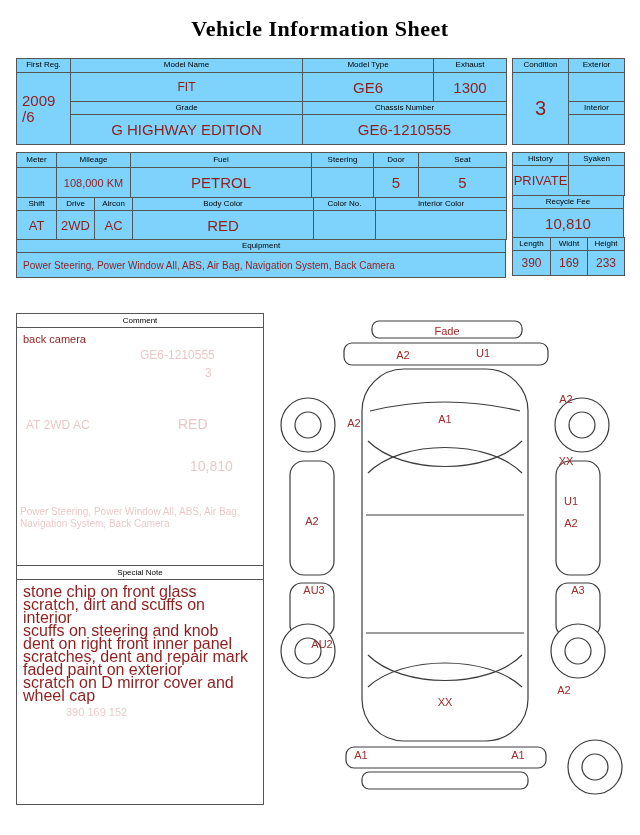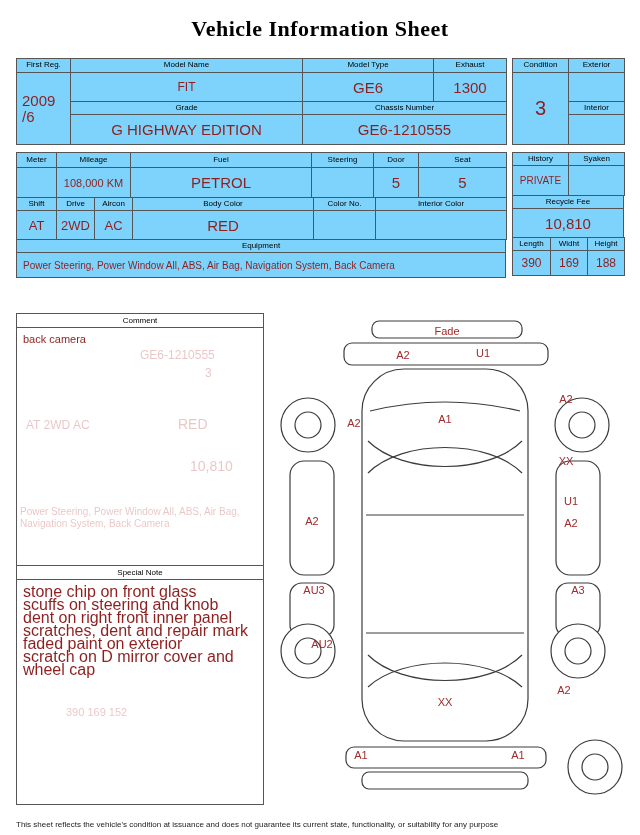--- a/index.html
+++ b/index.html
@@ -9,21 +9,21 @@
 
   .title { position: absolute; top: 16px; left: 0; width: 100%; text-align: center;
            font-family: "Liberation Serif", serif; font-size: 22px; font-weight: 700; color: #000; letter-spacing: .5px; }
 
   table.grid { border-collapse: collapse; table-layout: fixed; background: #7dd3fc; }
   table.grid td { border: 1px solid #555; text-align: center; vertical-align: middle; overflow: hidden; padding: 0; }
   .lab { font-size: 8px; color: #000; line-height: 1.1; }
   .val { color: #8e1f1f; font-weight: 400; }
   .v20 { font-size: 20px; } .v16 { font-size: 12px; } .v15 { font-size: 15px; }
   .v13 { font-size: 13px; } .v12 { font-size: 12px; } .v11 { font-size: 11px; }
-  .v10 { font-size: 10px; } .v9 { font-size: 10px; }
+  .v10 { font-size: 10px; } .v9 { font-size: 13px; }
 
   .abs { position: absolute; }
   .stack { margin-top: -1px; }
 
   .first-reg { text-align: left !important; padding-left: 5px !important; line-height: 16px; }
 
   .box { position: absolute; border: 1px solid #555; background: #fff; }
   .box-header { height: 14px; line-height: 13px; text-align: center; font-size: 8px;
                 border-bottom: 1px solid #555; color: #000; }
   .box-content { padding: 5px 6px; color: #8e1f1f; }
@@ -211,35 +211,36 @@
         </colgroup>
       <tbody>
           <tr style="height:13px;">
         <td class="lab">Length</td>
         <td class="lab">Widht</td>
         <td class="lab">Height</td>
       </tr>
       <tr style="height:25px;">
         <td class="val v12">390</td>
         <td class="val v12">169</td>
-        <td class="val v12">188</td>
+        <td class="val v12">233</td>
       </tr>
     </tbody>
       </table>
   </div>
 
   <div class="box" style="left:16px; top:313px; width:248px; height:253px;">
     <div class="box-header">Comment</div>
     <div class="box-content v11">back camera</div>
   </div>
 
   <div class="box" style="left:16px; top:565px; width:248px; height:240px;">
     <div class="box-header">Special Note</div>
     <div class="box-content">
       <div class="note-line">stone chip on front glass</div>
+      <div class="note-line">scratch, dirt and scuffs on interior</div>
       <div class="note-line">scuffs on steering and knob</div>
       <div class="note-line">dent on right front inner panel</div>
       <div class="note-line">scratches, dent and repair mark</div>
       <div class="note-line">faded paint on exterior</div>
       <div class="note-line" style="width:218px;">scratch on D mirror cover and wheel cap</div>
     </div>
   </div>
 
   <div class="diagram">
     <svg width="358" height="492" viewBox="0 0 358 492">
@@ -310,15 +311,14 @@
   </div>
 
   <span class="ghost" style="left:140px; top:348px; font-size:12px;">GE6-1210555</span>
   <span class="ghost" style="left:205px; top:366px; font-size:12px;">3</span>
   <span class="ghost" style="left:26px; top:418px; font-size:12px;">AT 2WD AC</span>
   <span class="ghost" style="left:178px; top:416px; font-size:14px;">RED</span>
   <span class="ghost" style="left:190px; top:458px; font-size:14px;">10,810</span>
   <span class="ghost wrap" style="left:20px; top:506px; width:238px; font-size:10px; line-height:12px;">Power Steering, Power Window All, ABS, Air Bag, Navigation System, Back Camera</span>
   <span class="ghost" style="left:66px; top:706px; font-size:11px;">390  169  152</span>
 
-  <div class="footer">This sheet reflects the vehicle's condition at issuance and does not guarantee its current state, functionality, or suitability for any purpose</div>
 
 </div>
 
 </body></html>

